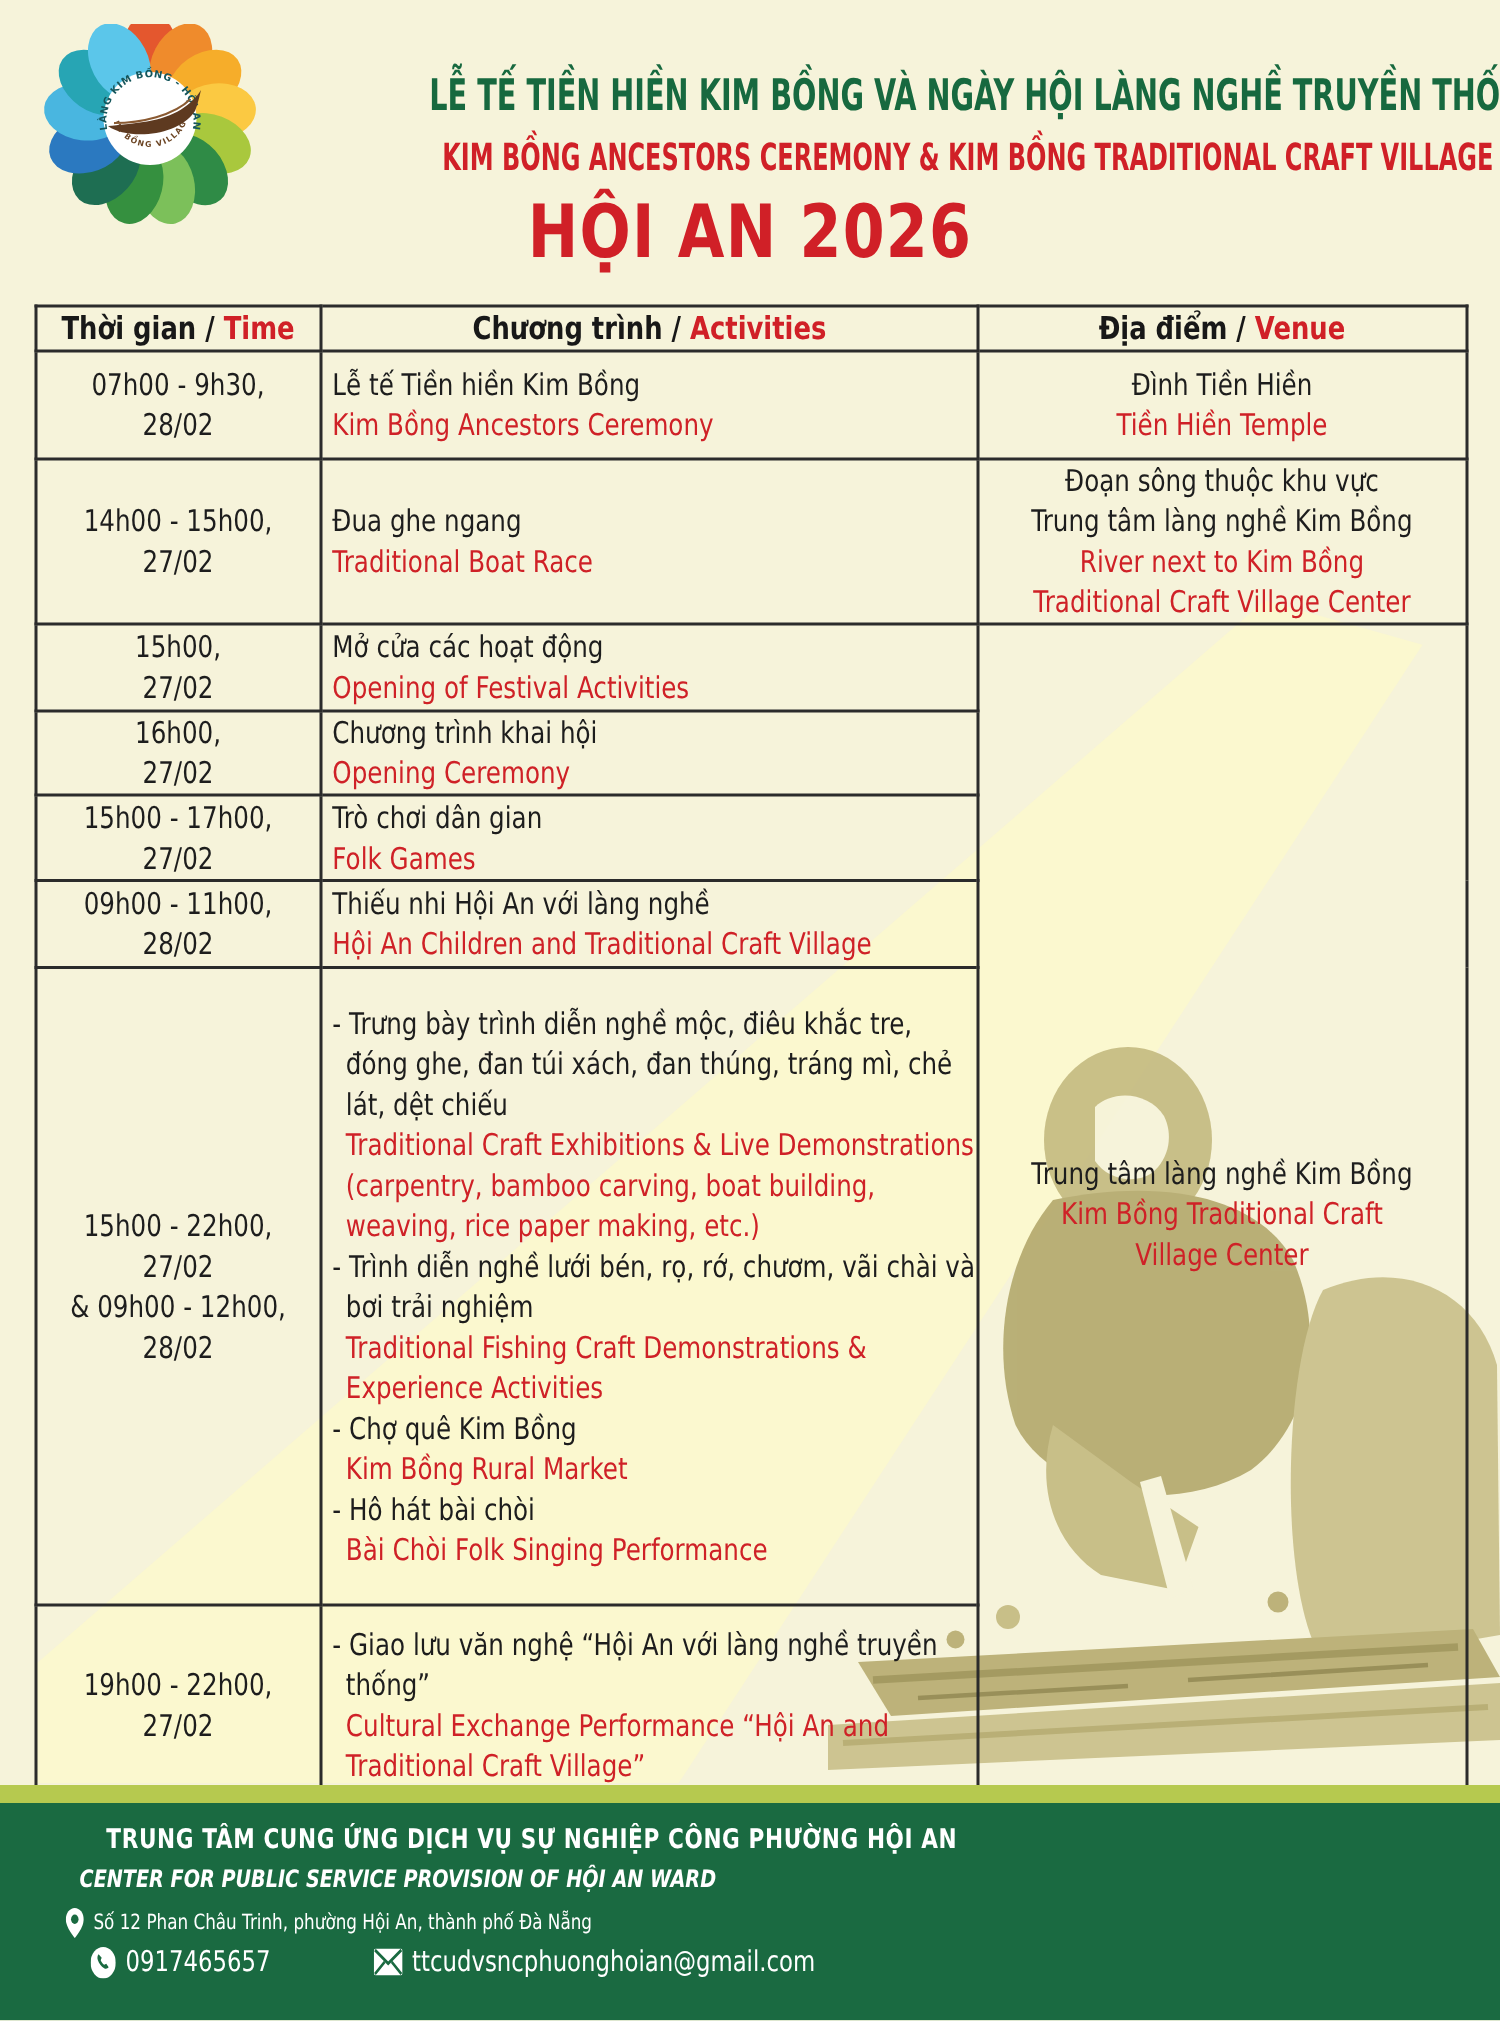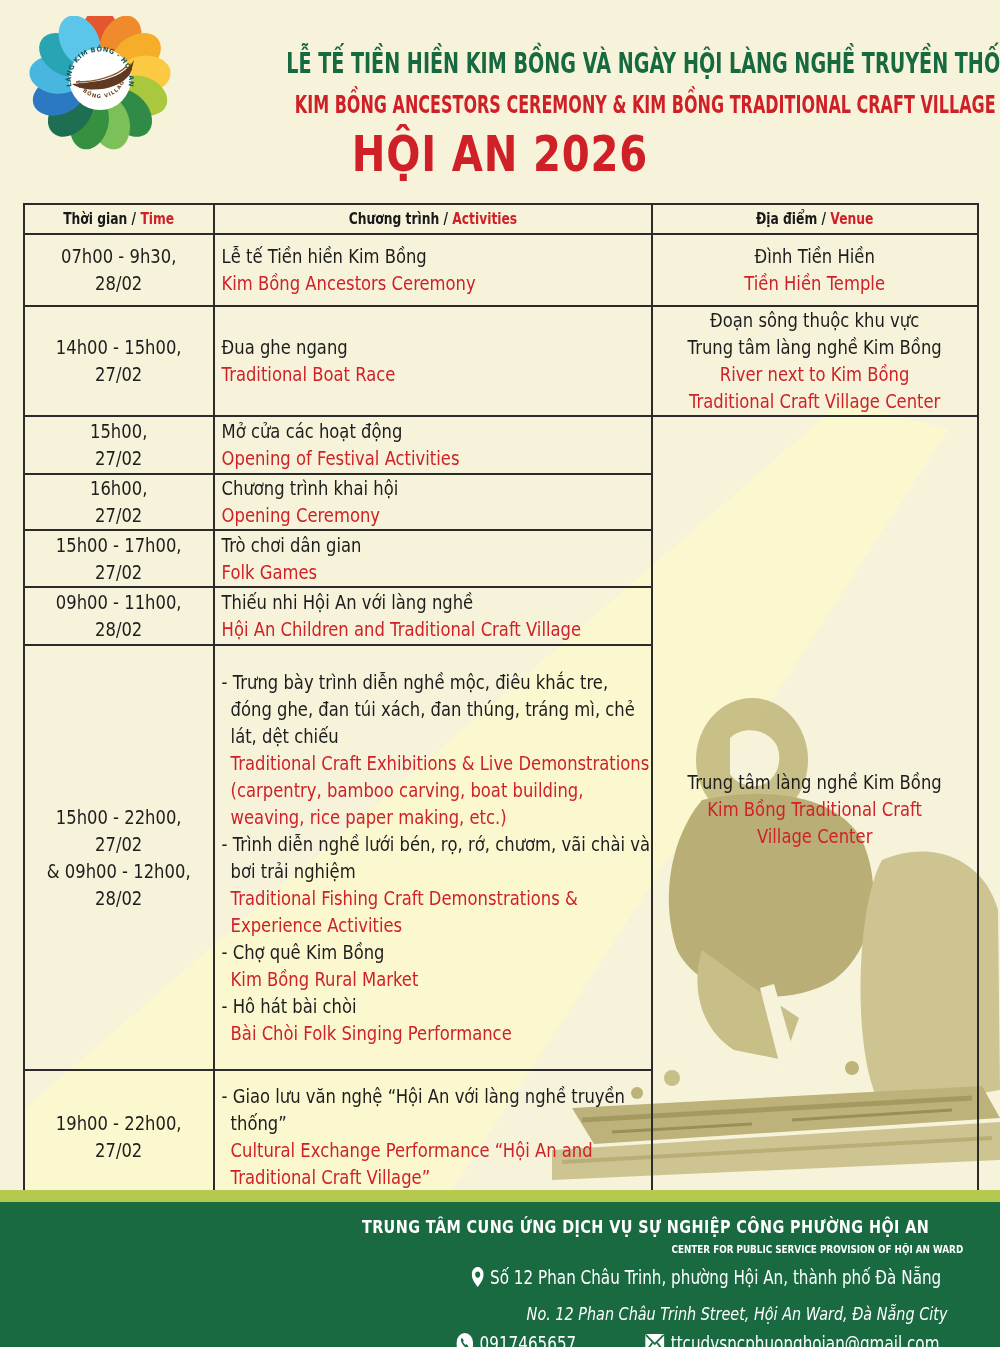--- a/index.html
+++ b/index.html
@@ -17,44 +17,44 @@
   .beam{position:absolute;left:23px;top:203px;width:954px;height:986px;z-index:0;
         background:rgba(255,252,198,.55);pointer-events:none;
         clip-path:polygon(86% 20%,97% 23%,45% 100%,0 100%,0 92%);}
   .wm{position:absolute;left:552px;top:688px;width:448px;height:502px;z-index:1;pointer-events:none;}
 
   
   .tblwrap{position:absolute;left:23px;top:203px;width:954px;z-index:2;}
   table{border-collapse:collapse;width:100%;table-layout:fixed;}
   col.c-time{width:190px}col.c-act{width:438px}col.c-ven{width:326px}
   th,td{border:2.5px solid #2b2b2b;vertical-align:middle;padding:0;overflow:hidden;background:transparent;}
-  th{font-size:15px;font-weight:bold;color:#181818;}
+  th{font-size:21px;font-weight:bold;color:#181818;}
   .rh0{height:30px}.rh1{height:72px}.rh2{height:110px}.rh3{height:58px}.rh4{height:44px}
   .rh5{height:57px}.rh6{height:58px}.rh7{height:425px}.rh8{height:133px}
 
   .sq{transform:scaleX(.82);}
   .sqc{transform-origin:center;width:122%;margin-left:-11%;text-align:center;}
   .sql{transform-origin:left center;width:122%;padding-left:8px;box-sizing:border-box;}
 
   .ln{font-size:20px;line-height:27px;color:#1d1d1d;white-space:nowrap;text-align:inherit;}
   .acell .ln{white-space:normal;text-align:left;}
   .ln.red{color:#cf2127;}
   .ln.hang{padding-left:11px;text-indent:-11px;}
   .ln.ind{padding-left:11px;}
   .hdr .red{color:#d02027;}
 
   
   .footer{position:absolute;left:0;top:1190px;width:1000px;height:157px;z-index:4;}
   .fstrip{height:12px;background:#b6c94f;}
   .fbody{height:145px;background:#1a6a41;color:#fff;padding-top:14px;box-sizing:border-box;}
-  .fline{display:flex;justify-content:flex-end;align-items:center;white-space:nowrap;}
+  .fline{display:flex;justify-content:flex-start;align-items:center;white-space:nowrap;}
   .fsq{transform:scaleX(.8);transform-origin:center;display:flex;align-items:center;gap:8px;white-space:nowrap;}
   .f1{font-size:18px;font-weight:bold;letter-spacing:.5px;margin-bottom:6px;}
-  .f2{font-size:11px;font-weight:bold;margin-bottom:10px;}
-  .f3{font-size:19px;margin-bottom:15px;}
+  .f2{font-size:16px;font-style:italic;font-weight:bold;margin-bottom:10px;}
+  .f3{font-size:14px;margin-bottom:5px;}
   .f4{font-size:18px;font-style:italic;margin-bottom:8px;}
   .f5{font-size:19px;}
   .fgap{display:inline-block;width:70px;}
 </style>
 </head>
 <body>
 
 <div id="page">
 
   <div class="beam"></div>
@@ -295,23 +295,20 @@
         </div>
       <div class="fline f3">
         <span class="fsq">
           <svg width="15" height="20" viewBox="0 0 24 32">
               <path d="M12 0C5.4 0 0 5.4 0 12c0 9 12 20 12 20s12-11 12-20C24 5.4 18.6 0 12 0z" fill="#fff"></path>
               <circle cx="12" cy="12" r="5" fill="#1a6a41"></circle>
             </svg>
           <span>Số 12 Phan Châu Trinh, phường Hội An, thành phố Đà Nẵng</span>
         </span>
       </div>
-      <div class="fline f4">
-          <span class="fsq">No. 12 Phan Châu Trinh Street, Hội An Ward, Đà Nẵng City</span>
-        </div>
       <div class="fline f5">
         <span class="fsq">
           <svg width="21" height="21" viewBox="0 0 22 22">
               <circle cx="11" cy="11" r="11" fill="#fff"></circle>
               <path d="M7 5c-.9.9-1.4 2.3-.7 4 1 2.4 3 4.7 5.5 5.8 1.6.7 3.1.3 4-.6l-2.1-2.5-1.8.7c-1.3-.7-2.5-1.9-3.1-3.2l.9-1.7L7 5z" fill="#1a6a41"></path>
             </svg>
           <span>0917465657</span>
           <span class="fgap"></span>
           <svg width="24" height="18" viewBox="0 0 24 18">
               <rect x="0" y="0" width="24" height="18" rx="2" fill="#fff"></rect>

